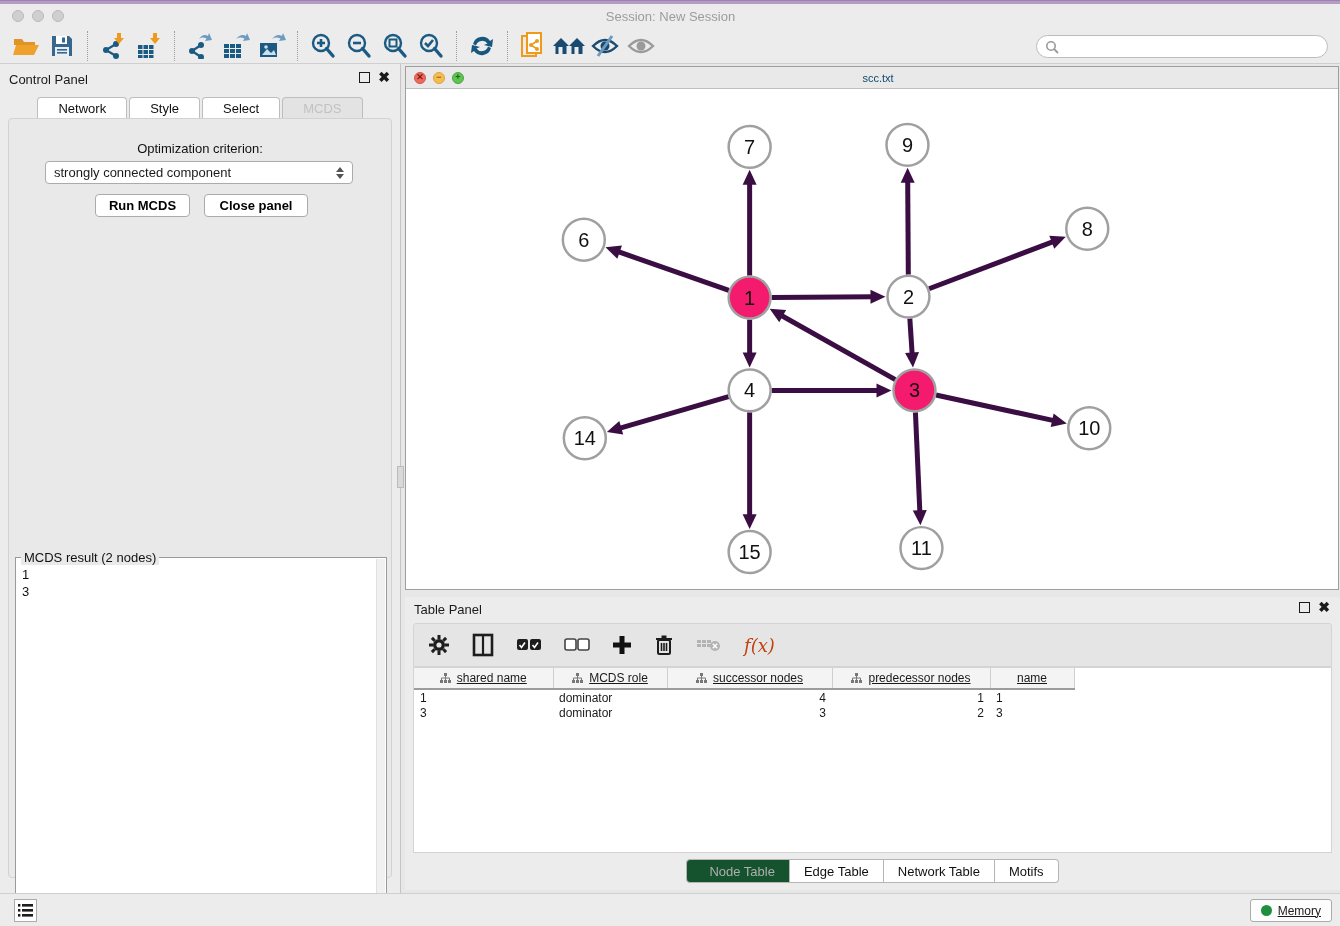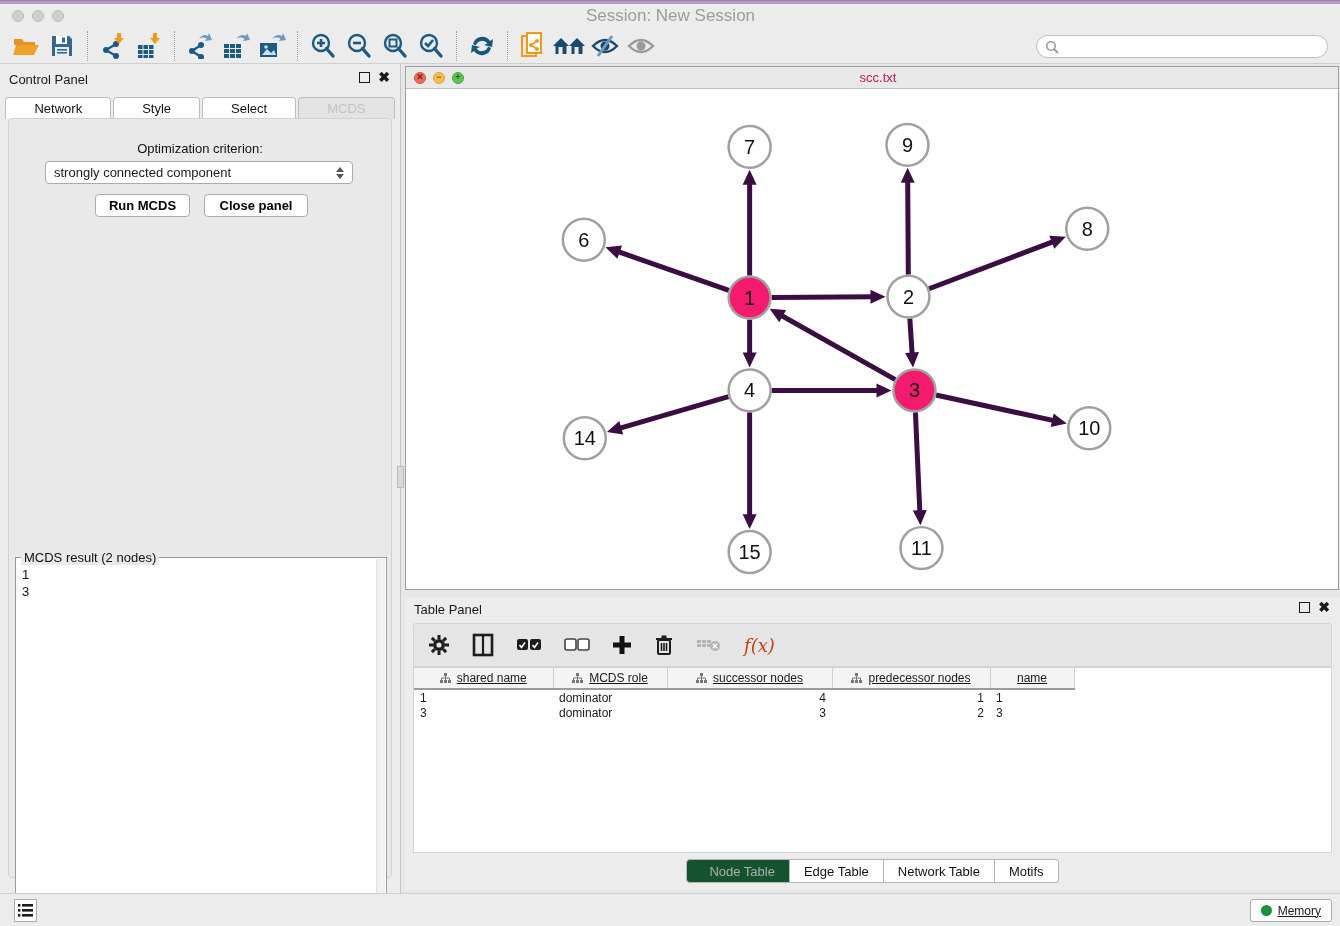--- a/index.html
+++ b/index.html
@@ -11,38 +11,38 @@
     overflow:hidden;
     color:#1a1a1a;
   }
   .abs { position:absolute; }
 
   
   #purple-strip { top:0; left:0; width:1340px; height:4px; background:#b79bc7; border-top:1px solid #9d82ad; }
   #titlebar { top:4px; left:0; width:1340px; height:24px; background:#ececec; display:flex; align-items:center; }
   .traffic { width:12px; height:12px; border-radius:50%; margin-right:8px; }
   .traffic.inactive { background:#cfcfcf; border:1px solid #b9b9b9; }
-  #titlebar-title { position:absolute; left:1px; right:0; text-align:center; font-size:17px; color:#9c9c9c; }
+  #titlebar-title { position:absolute; left:1px; right:0; text-align:center; font-size:13px; color:#9c9c9c; }
 
   
   #toolbar { top:28px; left:0; width:1340px; height:36px; background:#ececec; border-bottom:1px solid #cfcfcf; display:flex; align-items:center; padding-left:8px; }
   .tb-btn { width:36px; height:32px; display:flex; align-items:center; justify-content:center; border-radius:4px; }
   .tb-sep { width:1px; height:30px; border-left:1px dotted #9d9d9d; margin:0 7px; }
   #search-wrap { position:absolute; right:12px; top:7px; width:292px; height:23px; background:#fff; border:1px solid #bcbcbc; border-radius:12px; display:flex; align-items:center; padding-left:8px; }
   #search-input { border:none; outline:none; background:transparent; flex:1; font-size:12px; height:100%; font-family:"Liberation Sans",sans-serif; }
 
   
   #control-panel { top:64px; left:0; width:400px; height:829px; background:#ececec; }
   #cp-header { position:absolute; top:5px; left:0; width:100%; height:22px; }
   .panel-title { font-size:13px; color:#1a1a1a; position:absolute; left:9px; top:3px; }
   .win-btns { position:absolute; right:10px; top:3px; display:flex; gap:8px; align-items:center; }
   .float-box { width:11px; height:11px; border:1.5px solid #1a1a1a; display:inline-block; }
   .close-x { font-size:14px; font-weight:bold; color:#1a1a1a; line-height:11px; }
   #cp-tabs { position:absolute; top:33px; left:0; width:100%; display:flex; justify-content:center; }
-  .cp-tab { font-size:13px; padding:3px 28px 4px; background:#fff; border:1px solid #bdbdbd; border-bottom:none; border-radius:4px 4px 0 0; margin:0 1px; color:#111; height:22px; }
+  .cp-tab { font-size:13px; padding:3px 20px 4px; background:#fff; border:1px solid #bdbdbd; border-bottom:none; border-radius:4px 4px 0 0; margin:0 1px; color:#111; height:22px; }
   .cp-tab.active { background:#e3e3e3; color:#c2c2c2; }
   #cp-content { position:absolute; top:54px; left:8px; width:384px; height:760px; background:#e9e9e9; border:1px solid #d2d2d2; border-radius:4px; }
   #opt-label { position:absolute; top:22px; width:100%; text-align:center; font-size:13px; color:#111; }
   #criterion-select { position:absolute; top:42px; left:36px; width:308px; height:23px; background:#fff; border:1px solid #ababab; border-radius:4px; display:flex; align-items:center; padding:0 8px; font-size:13px; }
   .stepper { margin-left:auto; display:flex; flex-direction:column; gap:2px; }
   .stepper i { width:0; height:0; border-left:4px solid transparent; border-right:4px solid transparent; display:block; }
   .stepper .up { border-bottom:5px solid #555; }
   .stepper .dn { border-top:5px solid #555; }
   .cp-btn { position:absolute; top:75px; height:23px; background:#fff; border:1px solid #ababab; border-radius:4px; font-size:13px; display:flex; align-items:center; justify-content:center; font-family:"Liberation Sans",sans-serif;font-weight:bold; }
   #run-btn { left:86px; width:95px; }
@@ -56,21 +56,21 @@
   #v-split { top:64px; left:400px; width:1px; height:829px; background:#c4c4c4; }
   #v-split-handle { top:466px; left:397px; width:7px; height:22px; background:#d9d9d9; border:1px solid #bbb; }
 
   
   #network-window { top:66px; left:405px; width:934px; height:524px; background:#fff; border:1px solid #9e9e9e; }
   #nw-titlebar { position:absolute; top:0; left:0; width:100%; height:22px; background:#e9e9e9; border-bottom:1px solid #bfbfbf; display:flex; align-items:center; padding-left:8px; }
   .tl { width:12px; height:12px; border-radius:50%; margin-right:7px; display:flex; align-items:center; justify-content:center; font-size:9px; font-weight:bold; line-height:1; }
   .tl-close { background:#ee6a5e; border:1px solid #d5554a; color:#7c1d12; }
   .tl-min { background:#f5bd4f; border:1px solid #dfa33b; color:#90591b; }
   .tl-max { background:#61c354; border:1px solid #4aa83f; color:#1c6317; }
-  #nw-title { position:absolute; left:12px; right:0; text-align:center; font-size:13px; color:#be185d; }
+  #nw-title { position:absolute; left:12px; right:0; text-align:center; font-size:11px; color:#0c4a6e; }
   #nw-canvas { position:absolute; top:23px; left:0; width:932px; height:499px; background:#fff; }
   #network-graph { width:100%; height:100%; }
 
   
   #table-panel { top:597px; left:405px; width:935px; height:293px; background:#ececec; }
   #tp-header { position:absolute; top:2px; left:0; width:100%; height:22px; }
   #tp-toolbar { position:absolute; top:26px; left:8px; width:919px; height:44px; background:#e5e5e5; border:1px solid #d4d4d4; border-radius:3px 3px 0 0; display:flex; align-items:center; padding-left:14px; gap:22px; }
   .tp-icon-btn { display:flex; align-items:center; justify-content:center; }
   #fx-label { font-family:"DejaVu Serif", serif; font-style:italic; font-size:18px; color:#c2410c; }
   #tp-table { position:absolute; top:70px; left:8px; width:919px; height:186px; background:#fff; border:1px solid #d4d4d4; overflow:hidden; }

